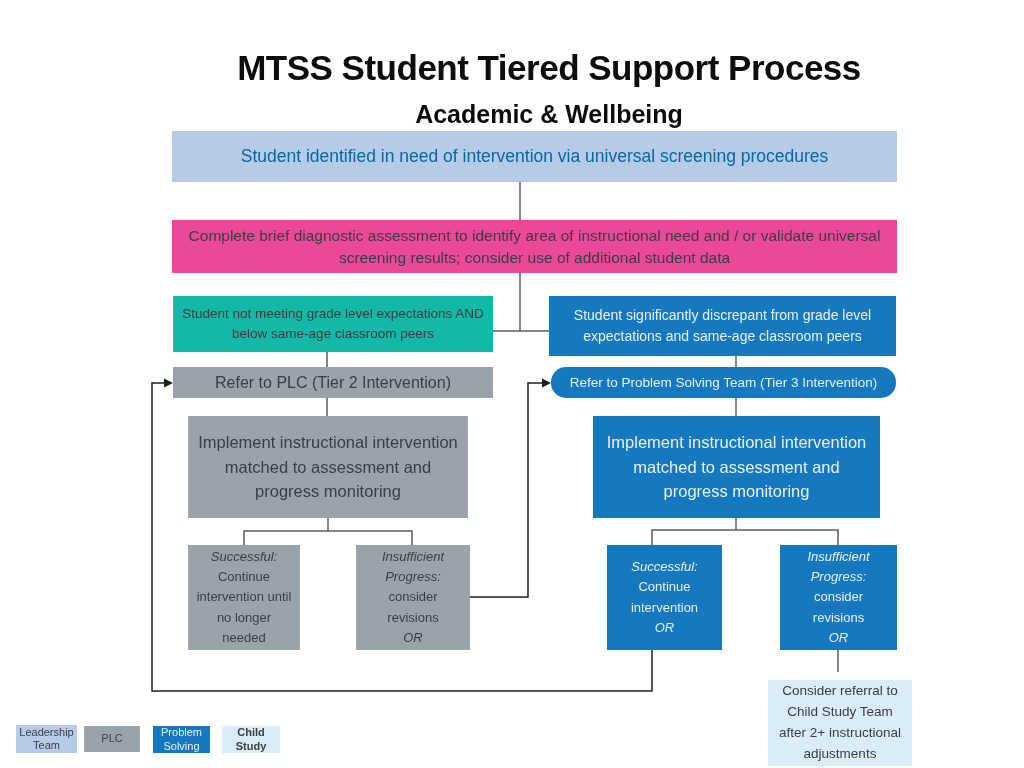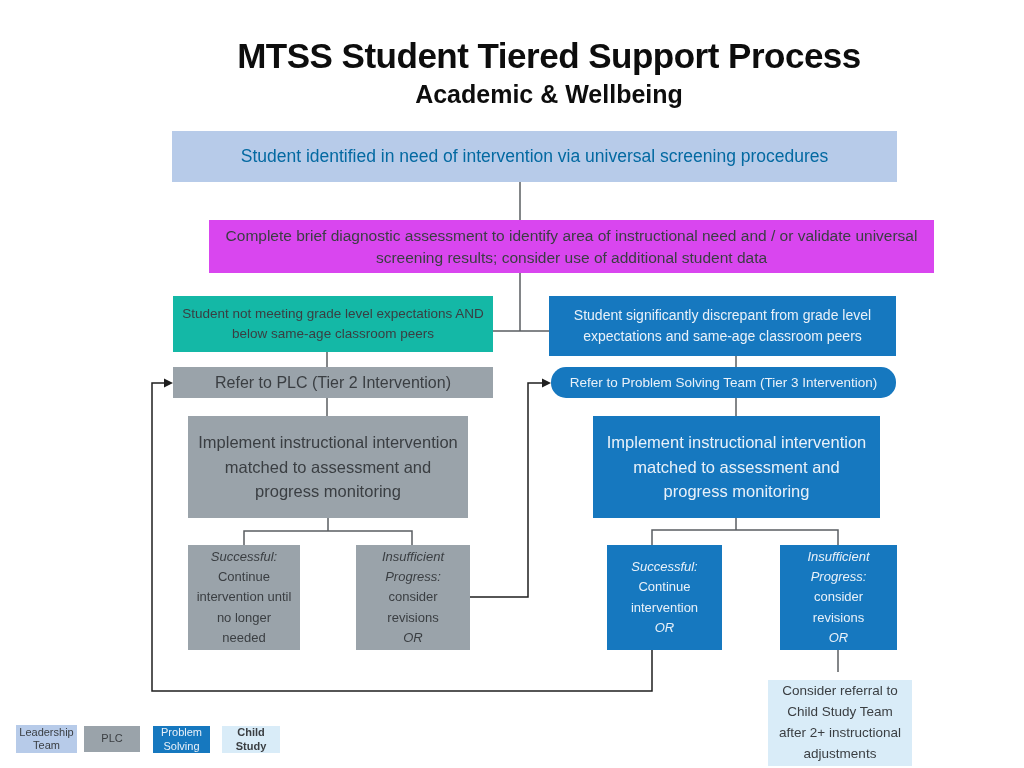--- a/index.html
+++ b/index.html
@@ -1,21 +1,21 @@
 <!DOCTYPE html>
 <html><head>
 <meta charset="utf-8">
 <style>
   html,body{margin:0;padding:0;background:#ffffff;}
   .stage{
     position:relative;width:1024px;height:768px;background:#ffffff;overflow:hidden;
     font-family:"Liberation Sans", sans-serif;
   }
   .title-wrap{position:absolute;left:74px;top:36px;width:950px;text-align:center;}
-  .title{font-size:35px;font-weight:bold;letter-spacing:-0.5px;margin:0;color:#0d0d0d;}
+  .title{font-size:35px;font-weight:bold;letter-spacing:-0.5px;margin:12px;color:#0d0d0d;}
   .subtitle{font-size:25px;font-weight:bold;margin:4px 0 0 0;color:#0d0d0d;}
   .box{
     position:absolute;display:flex;flex-direction:column;align-items:center;justify-content:center;
     text-align:center;box-sizing:border-box;padding:2px 8px;
   }
   .b-screening{left:172px;top:131px;width:725px;height:51px;font-size:17.5px;}
   .b-diagnostic{left:172px;top:220px;width:725px;height:53px;font-size:15.5px;line-height:1.4;}
   .b-tier2-criteria{left:173px;top:296px;width:320px;height:56px;font-size:13.5px;line-height:1.5;}
   .b-tier3-criteria{left:549px;top:296px;width:347px;height:60px;font-size:14px;line-height:1.5;}
   .b-refer-plc{left:173px;top:367px;width:320px;height:31px;font-size:16px;}
@@ -65,21 +65,21 @@
       <path d="M470,597 H528 V383 H542"></path>
     </g>
     <g fill="#1f1f1f" stroke="none">
       <polygon points="173,383 164,378.5 164,387.5"></polygon>
       <polygon points="551,383 542,378.5 542,387.5"></polygon>
     </g>
   </svg>
 
   <div class="box b-screening" style="background: rgb(183, 203, 233); color: #0369a1;">Student identified in need of intervention via universal screening procedures</div>
 
-  <div class="box b-diagnostic" style="background: #d946ef; color: rgb(58, 62, 66); margin-left: 37px;">Complete brief diagnostic assessment to identify area of instructional need and / or validate universal screening results; consider use of additional student data</div>
+  <div class="box b-diagnostic" style="background: #ec4899; color: rgb(58, 62, 66);">Complete brief diagnostic assessment to identify area of instructional need and / or validate universal screening results; consider use of additional student data</div>
 
   <div class="box b-tier2-criteria" style="background: #14b8a6; color: rgb(58, 62, 66);">Student not meeting grade level expectations AND below same-age classroom peers</div>
 
   <div class="box b-tier3-criteria" style="background: rgb(22, 120, 191); color: rgb(233, 241, 249);">Student significantly discrepant from grade level expectations and same-age classroom peers</div>
 
   <div class="box b-refer-plc" style="background: rgb(154, 163, 170); color: rgb(58, 62, 66);">Refer to PLC (Tier 2 Intervention)</div>
 
   <div class="box b-refer-pst" style="background: rgb(22, 120, 191); color: rgb(233, 241, 249);">Refer to Problem Solving Team (Tier 3 Intervention)</div>
 
   <div class="box b-implement-l" style="background: rgb(154, 163, 170); color: rgb(58, 62, 66);">Implement instructional intervention matched to assessment and progress monitoring</div>

